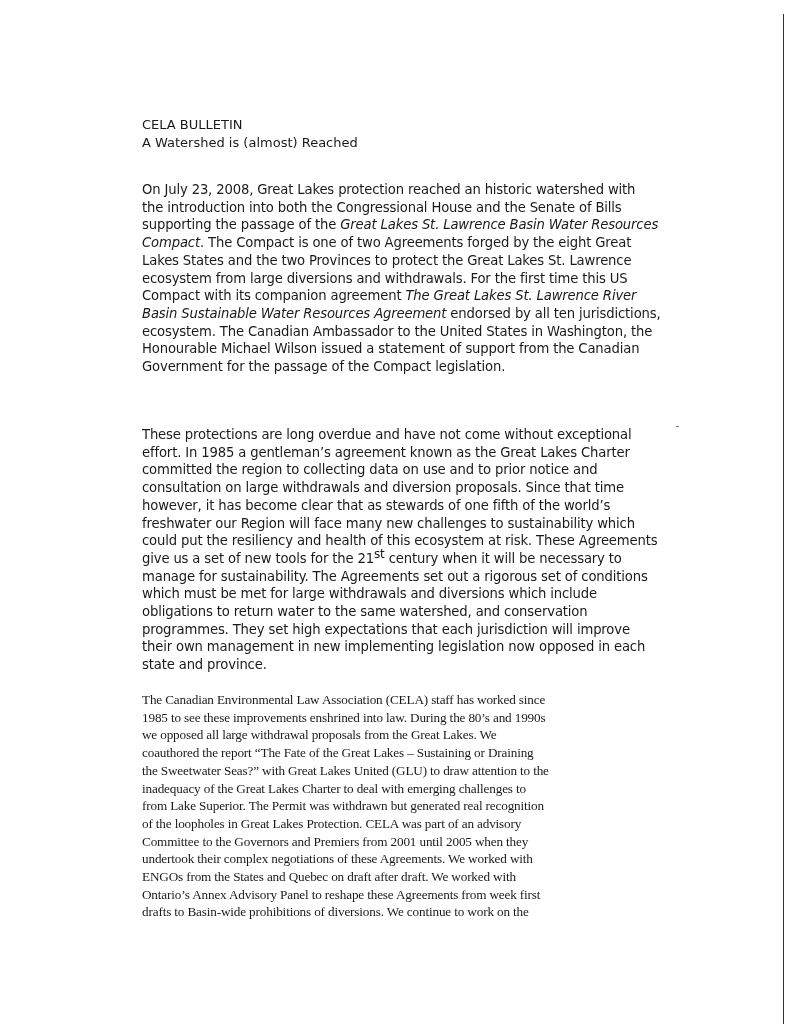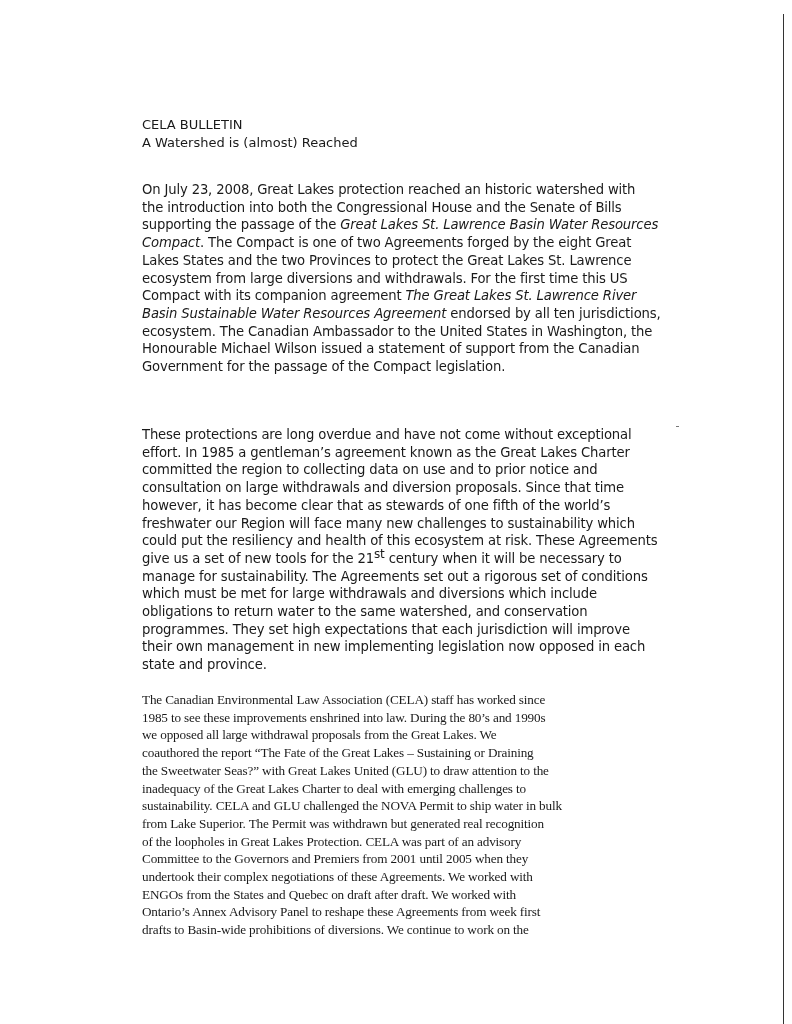--- a/index.html
+++ b/index.html
@@ -55,21 +55,20 @@
       <span class="line"><span>their own management in new implementing legislation now opposed in each</span></span>
       <span class="line"><span>state and province.</span></span>
     </p>
   <p class="para p3">
       <span class="line"><span>The Canadian Environmental Law Association (CELA) staff has worked since</span></span>
       <span class="line"><span>1985 to see these improvements enshrined into law. During the 80’s and 1990s</span></span>
       <span class="line"><span>we opposed all large withdrawal proposals from the Great Lakes. We</span></span>
       <span class="line"><span>coauthored the report “The Fate of the Great Lakes – Sustaining or Draining</span></span>
       <span class="line"><span>the Sweetwater Seas?” with Great Lakes United (GLU) to draw attention to the</span></span>
       <span class="line"><span>inadequacy of the Great Lakes Charter to deal with emerging challenges to</span></span>
-      <span class="line"><span>sustainability. CELA and GLU challenged the NOVA Permit to ship water in bulk</span></span>
       <span class="line"><span>from Lake Superior. The Permit was withdrawn but generated real recognition</span></span>
       <span class="line"><span>of the loopholes in Great Lakes Protection. CELA was part of an advisory</span></span>
       <span class="line"><span>Committee to the Governors and Premiers from 2001 until 2005 when they</span></span>
       <span class="line"><span>undertook their complex negotiations of these Agreements. We worked with</span></span>
       <span class="line"><span>ENGOs from the States and Quebec on draft after draft. We worked with</span></span>
       <span class="line"><span>Ontario’s Annex Advisory Panel to reshape these Agreements from week first</span></span>
       <span class="line"><span>drafts to Basin-wide prohibitions of diversions. We continue to work on the</span></span>
     </p>
 </div>
 

